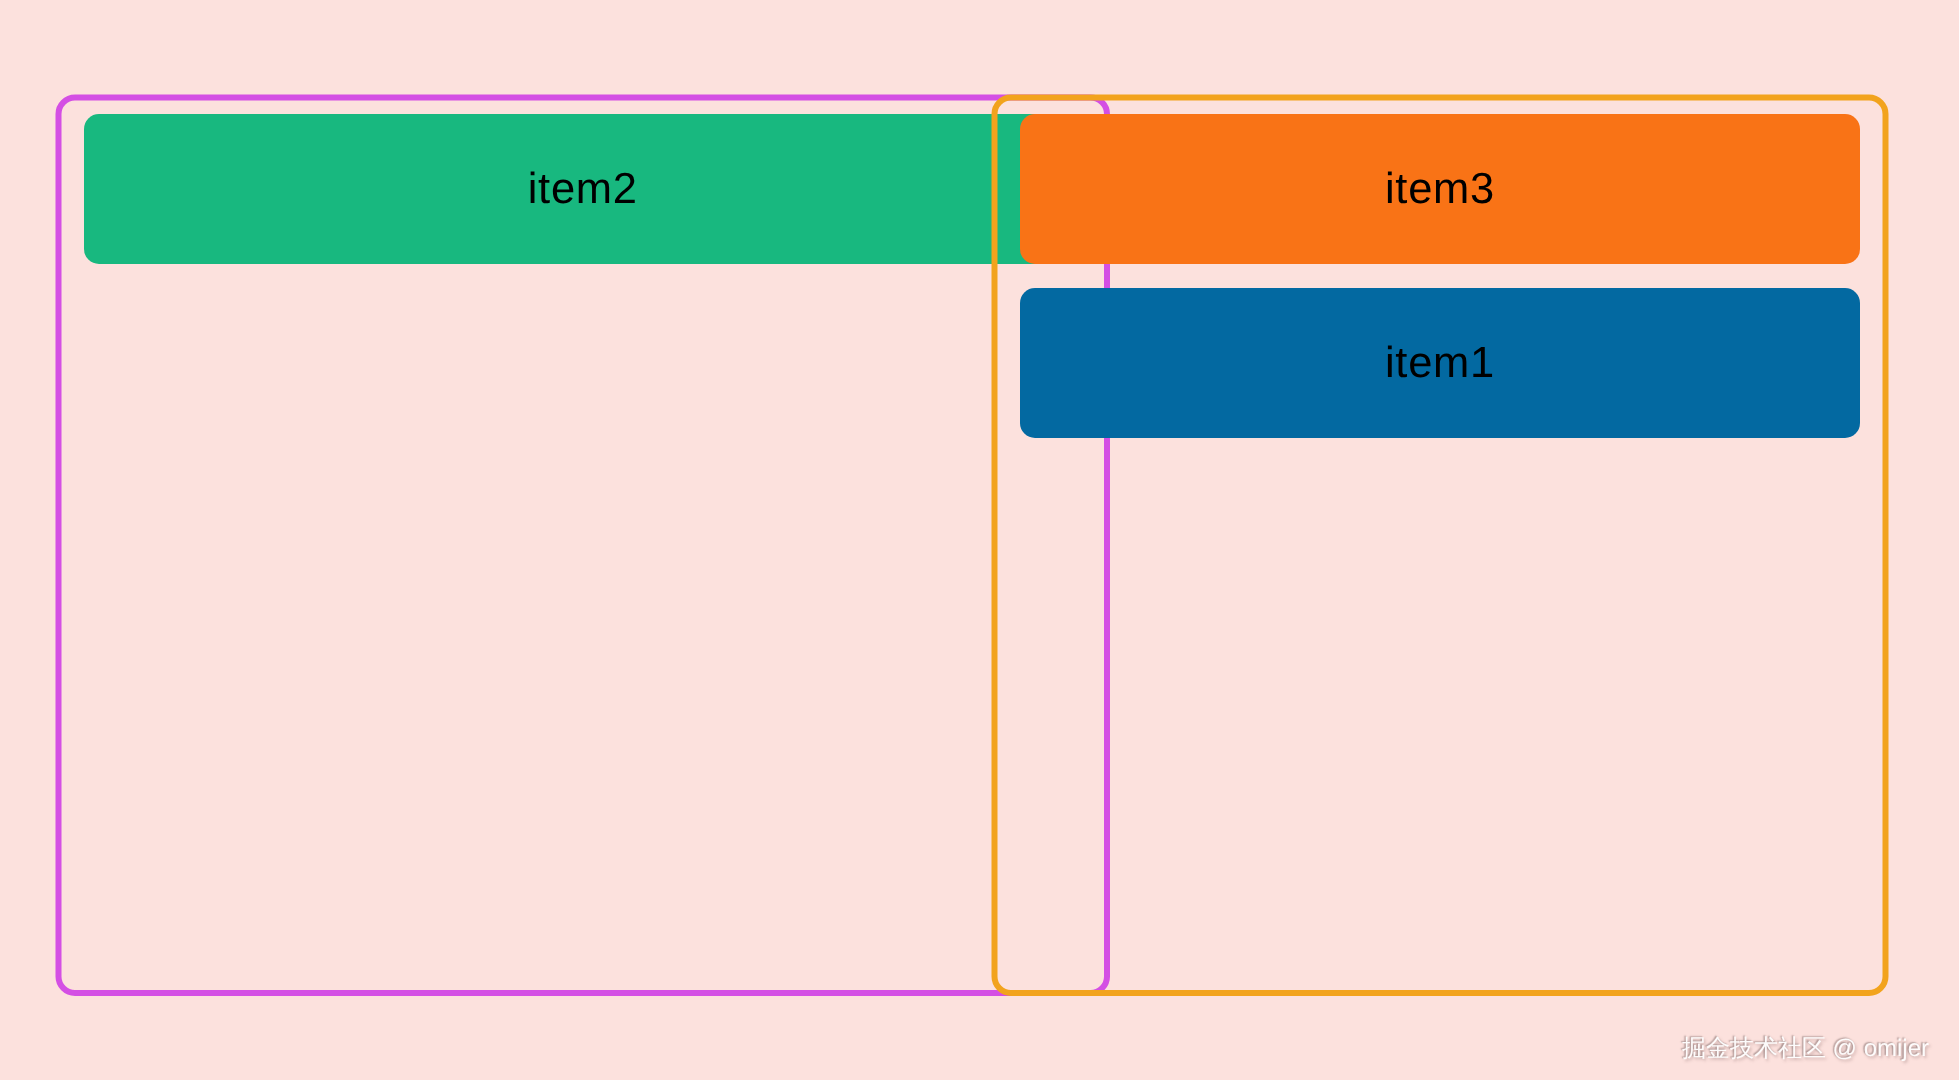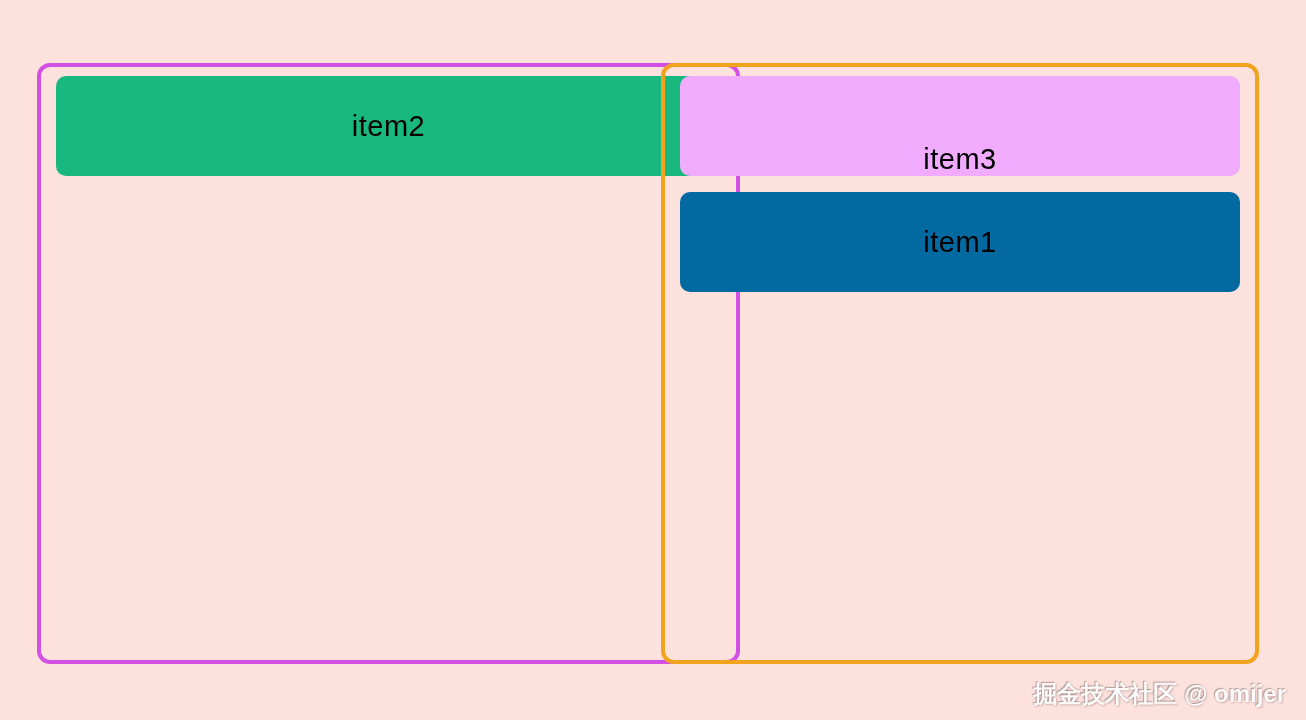--- a/index.html
+++ b/index.html
@@ -44,40 +44,39 @@
   }
   .item span {
     font-size: 29px;
     color: #000000;
     letter-spacing: 0.5px;
   }
   .watermark {
     position: absolute;
     right: 20px;
     bottom: 10px;
-    font-size: 24px;
+    font-size: 16px;
     color: rgba(255, 255, 255, 0.95);
     text-shadow: -1px -1px 1px rgba(90, 70, 70, 0.45), 1px 1px 2px rgba(120, 90, 90, 0.35);
     white-space: nowrap;
-    font-weight: bold;
   }
 </style>
 </head>
 <body>
 
 <div class="page" style="background-color: rgb(252, 225, 221);">
 
   <div class="container container-left" style="border-color: rgb(212, 79, 228);">
     <div class="item" style="background-color: rgb(24, 184, 127);">
       <span>item2</span>
     </div>
   </div>
 
   <div class="container container-right" style="border-color: rgb(242, 163, 29);">
-    <div class="item" style="background-color: #f0abfc; align-items: flex-end;">
+    <div class="item" style="background-color: #f97316;">
       <span>item3</span>
     </div>
     <div class="item" style="background-color: #0369a1;">
       <span>item1</span>
     </div>
   </div>
 
   <div class="watermark">掘金技术社区 @ omijer</div>
 
 </div>

